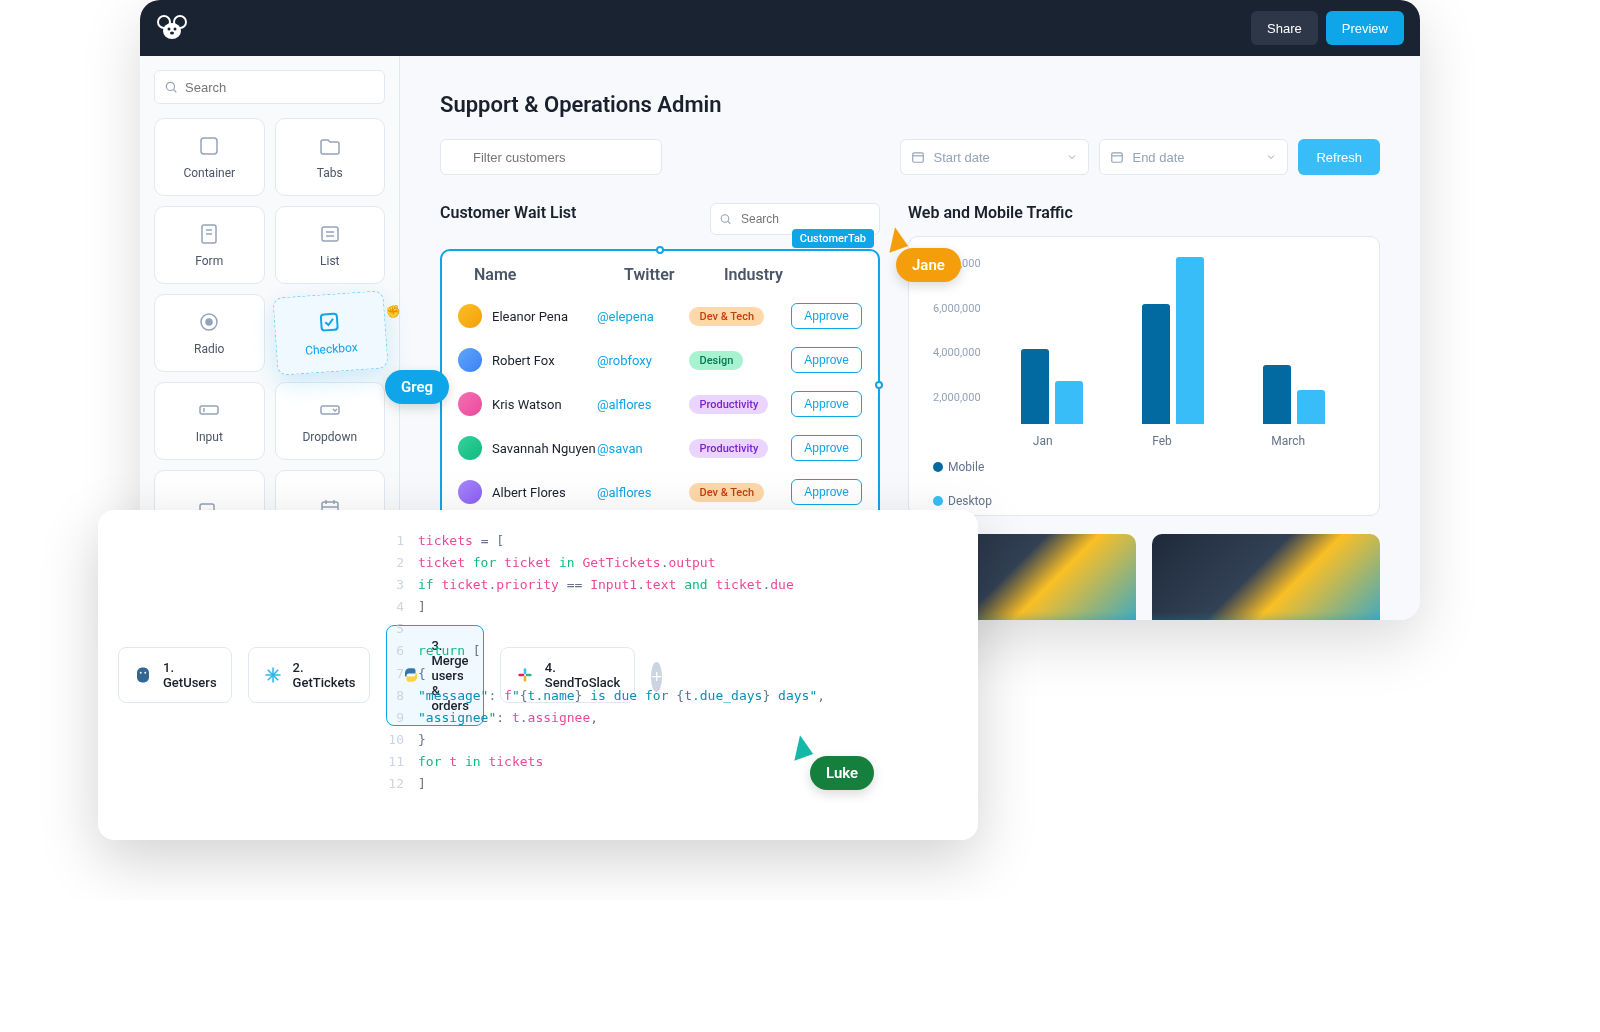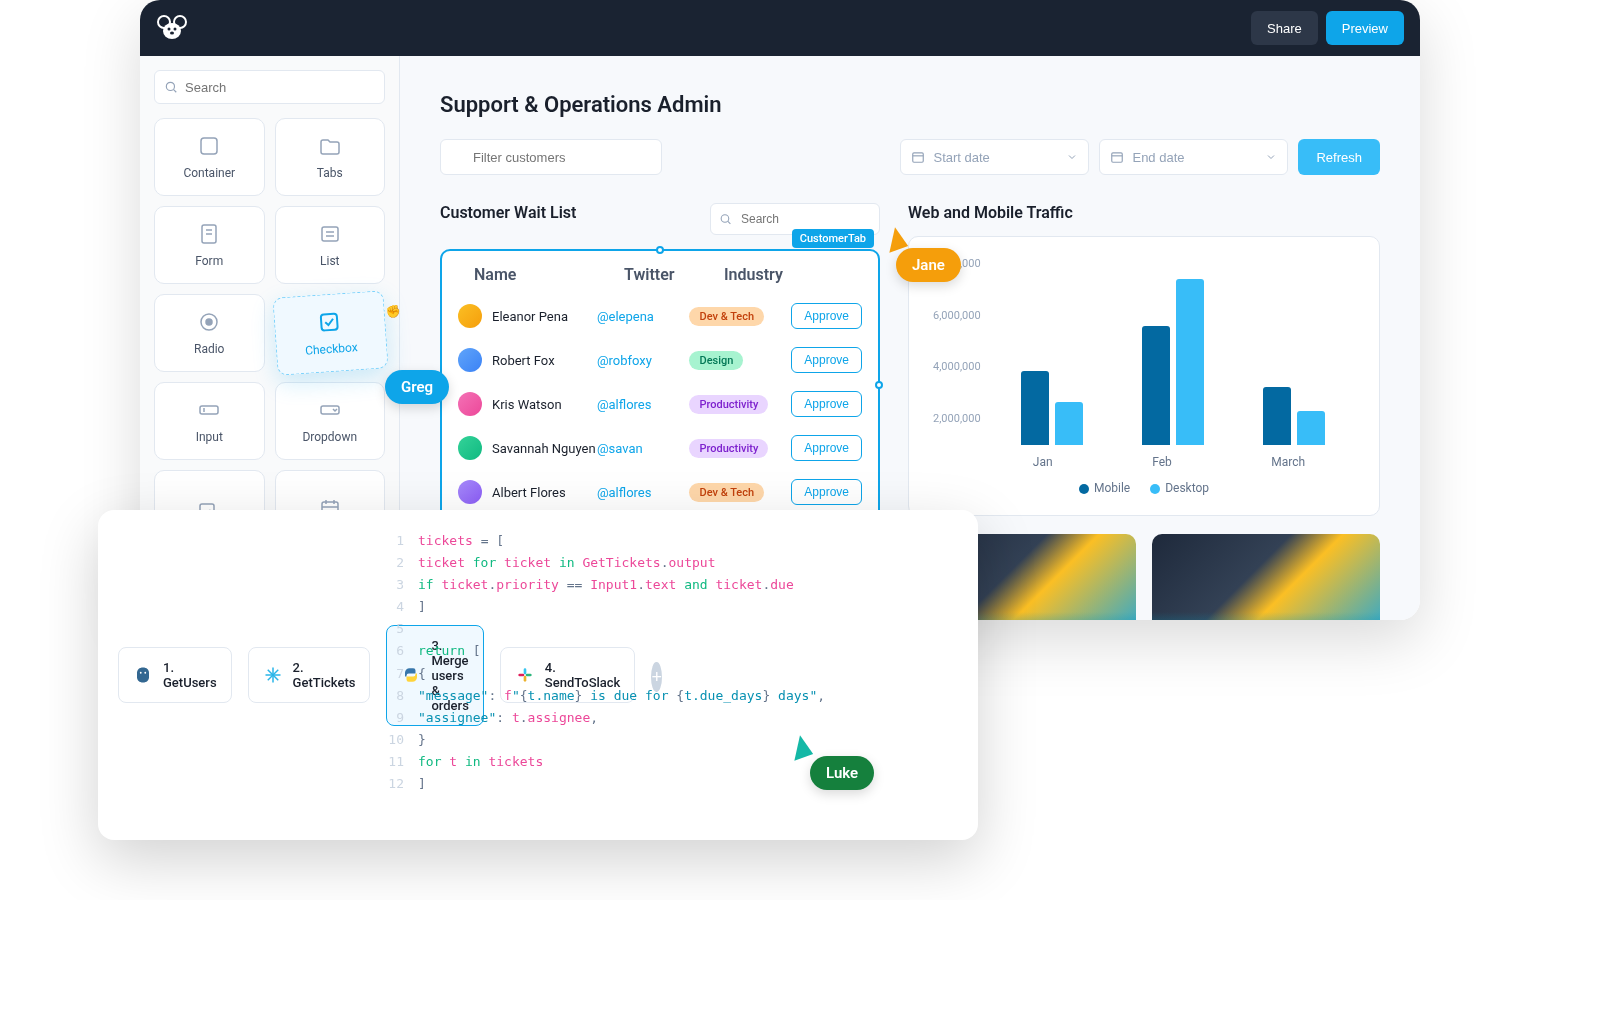--- a/index.html
+++ b/index.html
@@ -59,21 +59,21 @@
 .approve-btn { padding: 5px 12px; border: 1px solid #0ea5e9; color: #0ea5e9; background: #fff; border-radius: 6px; font-size: 12px; font-weight: 500; cursor: pointer; }
 .chart-card { background: #fff; border: 1px solid #e2e8f0; border-radius: 10px; padding: 20px 24px; height: 280px; display:flex; flex-direction:column; }
 .chart-body { flex:1; display:flex; }
 .y-axis { display:flex; flex-direction:column; justify-content:space-between; font-size:11px; color:#94a3b8; padding-bottom:24px; padding-right:10px; text-align:right;}
 .bars-area { flex:1; display:flex; align-items:flex-end; justify-content:space-around; padding-bottom:4px; border-left:1px solid transparent;}
 .bar-group { display:flex; align-items:flex-end; gap:6px; }
 .bar { width:28px; border-radius:3px 3px 0 0; }
 .bar.mob { background:#0369a1; }
 .bar.desk { background:#38bdf8; }
 .x-labels { display:flex; justify-content:space-around; font-size:12px; color:#64748b; margin-top:6px; padding-left:50px;}
-.legend { display:flex; justify-content:center; gap:20px; margin-top:12px; font-size:12px; color:#64748b;}
+.legend { display:flex; justify-content:center; gap:20px; margin-top:12px; font-size:12px; color:#64748b;flex-direction:column;}
 .legend-dot { width:10px; height:10px; border-radius:50%; display:inline-block; margin-right:5px; vertical-align:middle;}
 .img-row { display:flex; gap:16px; margin-top:18px; }
 .img-card { flex:1; height:120px; border-radius:10px; background:linear-gradient(135deg,#1e293b 0%,#334155 40%,#fbbf24 55%,#0ea5e9 100%); position:relative; overflow:hidden;}
 .img-card::after { content:''; position:absolute; bottom:0; left:0; right:0; height:35%; background:linear-gradient(180deg,transparent,#0891b2);}
 .code-window { position: absolute; top: 510px; left: 28px; width: 880px; height: 330px; background: #fff; border-radius: 16px; box-shadow: 0 20px 60px rgba(0,0,0,0.18); display: flex; padding: 20px; overflow:hidden;}
 .flow-col { width: 230px; display: flex; gap: 16px; align-items: center; }
 .flow-item { width: 100%; border: 1px solid #e2e8f0; border-radius: 8px; padding: 12px 14px; display: flex; align-items: center; gap: 10px; font-size: 13px; font-weight: 500; color: #1a202c; cursor: pointer; background:#fff;}
 .flow-item.active { border: 1.5px solid #0ea5e9; background: #f0f9ff; }
 .flow-icon { width: 20px; height: 20px; display:flex; align-items:center; justify-content:center; flex-shrink:0;}
 .add-btn { width: 30px; height: 30px; border-radius: 50%; background: #cbd5e1; color: #fff; border: none; font-size: 18px; cursor: pointer; display:flex; align-items:center; justify-content:center; margin-top:4px;}

